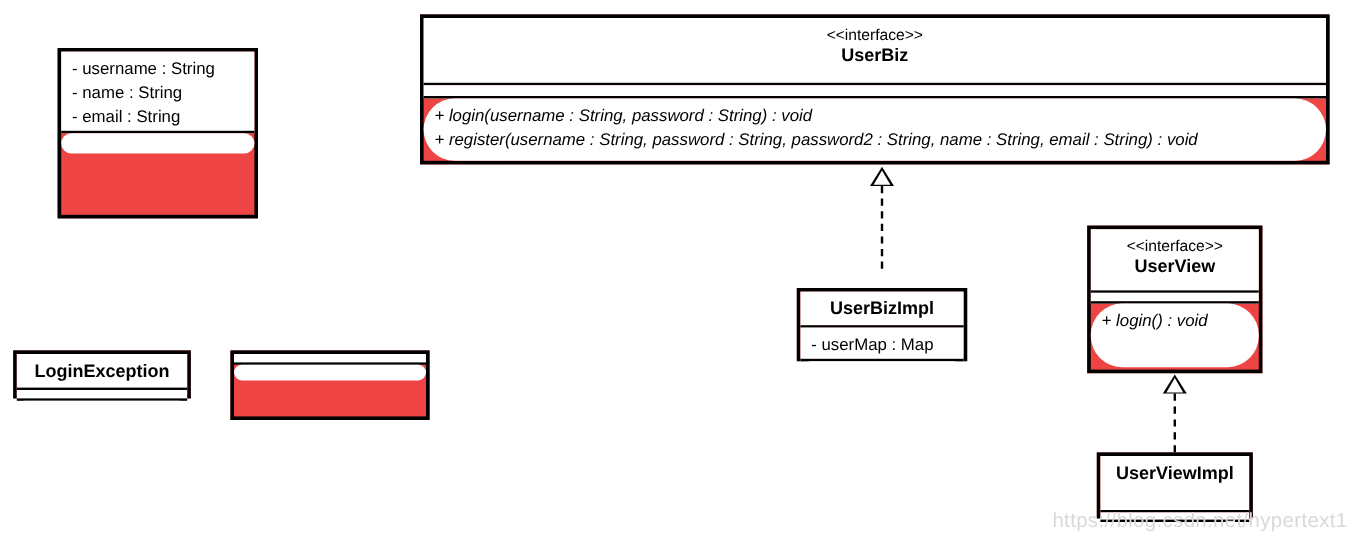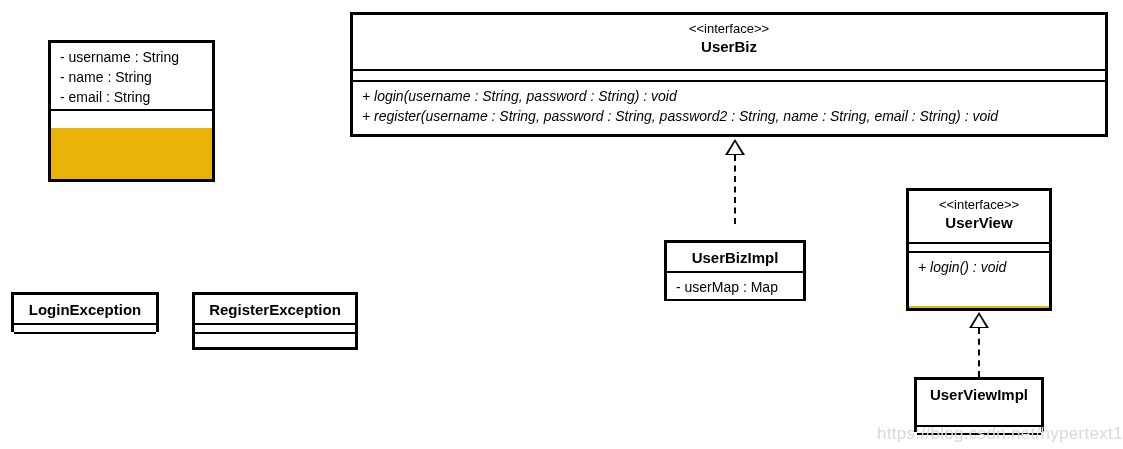--- a/index.html
+++ b/index.html
@@ -14,29 +14,30 @@
     background: #ffffff;
     font-family: "Liberation Sans", sans-serif;
     overflow: hidden;
   }
 
   
   .uml-box {
     position: absolute;
     box-sizing: border-box;
     border: 3px solid #000000;
-    background: #eab308;
+    background: #ef4444;
   }
   .compartment {
     box-sizing: border-box;
     border-bottom: 2px solid #000000;
     background: #ffffff;
   }
   .compartment:last-child {
     border-bottom: none;
+    border-radius: 26px;
   }
   .compartment.no-rule {
     border-bottom: none;
   }
 
   .stereotype {
     display: block;
     text-align: center;
     font-size: 13px;
     color: #000000;
@@ -179,22 +180,19 @@
 
   <div class="uml-box" style="left:11px; top:292px; width:148px; height:40px;">
     <div class="compartment title-pad" style="height:30px;">
       <span class="class-name">LoginException</span>
     </div>
     <div class="compartment" style="height:9px;"></div>
     <div class="compartment no-rule" style="height:13px;"></div>
   </div>
 
   <div class="uml-box" style="left:192px; top:292px; width:166px; height:58px;">
-    <div class="compartment title-pad" style="height:30px;">
-      <span class="class-name">RegisterException</span>
-    </div>
     <div class="compartment" style="height:9px;"></div>
     <div class="compartment no-rule" style="height:13px;"></div>
   </div>
 
   <div class="watermark" style="left:877px; top:424px;">https://blog.csdn.net/hypertext123</div>
 
 </div>
 
 </body></html>

